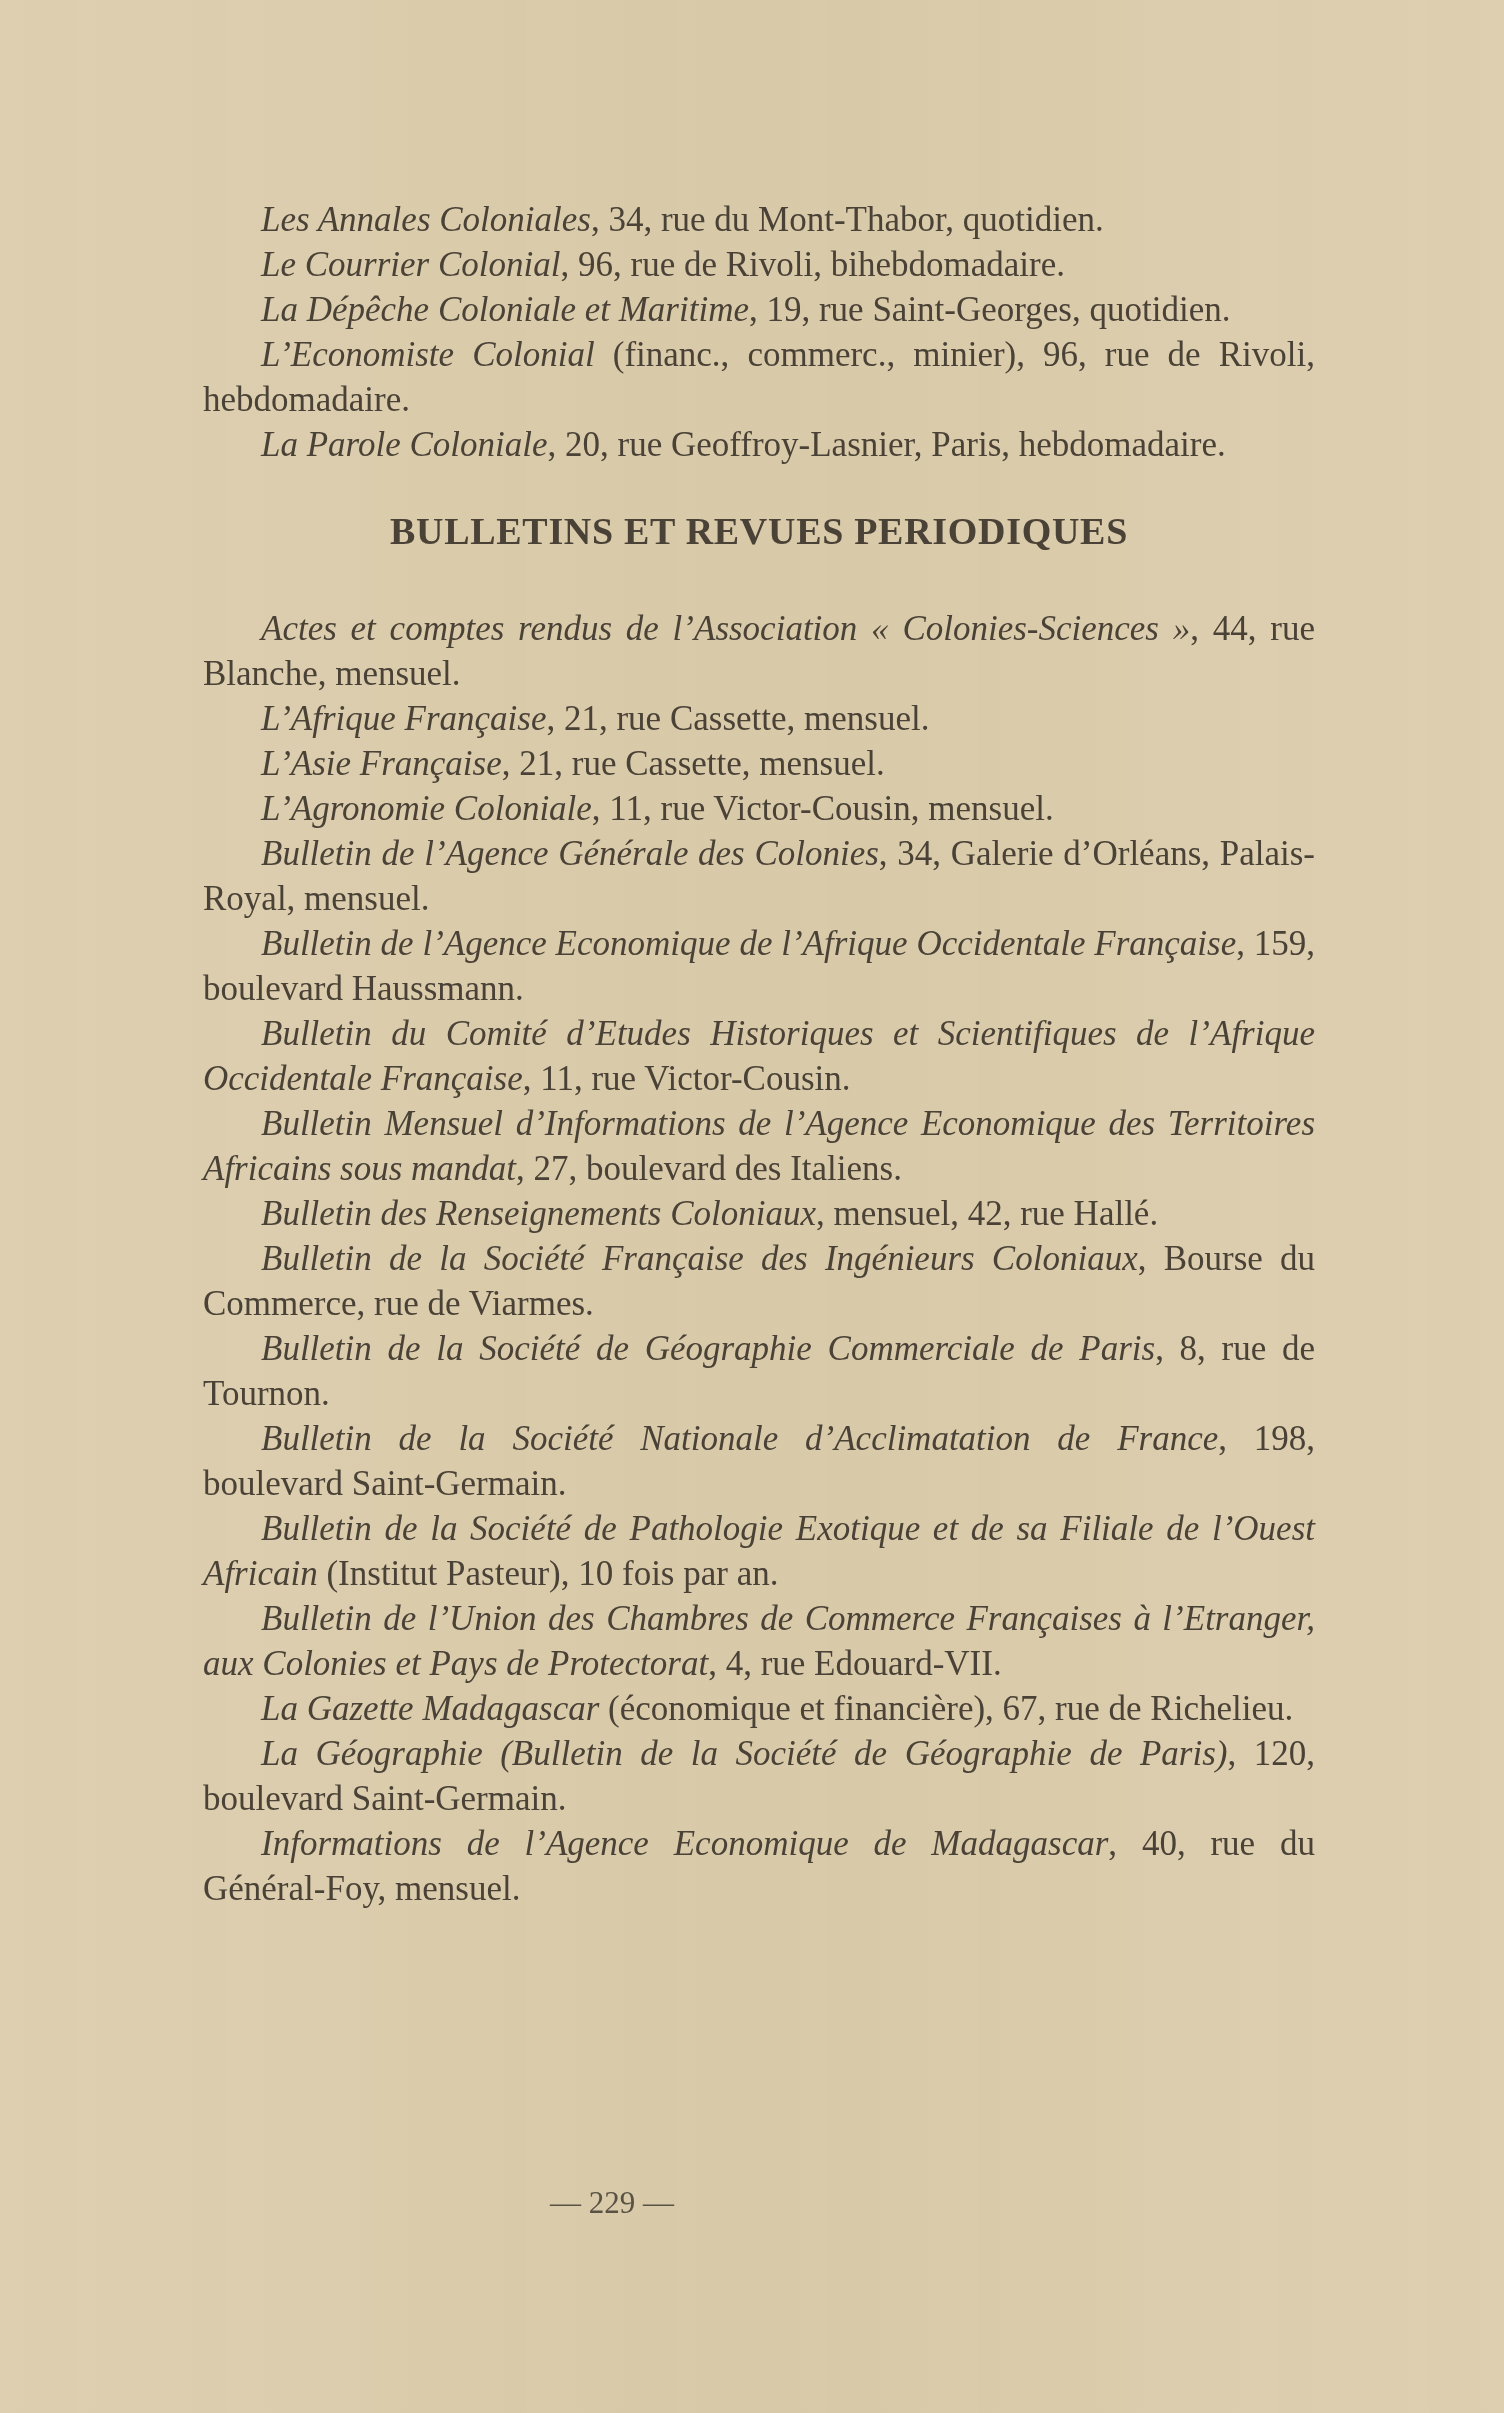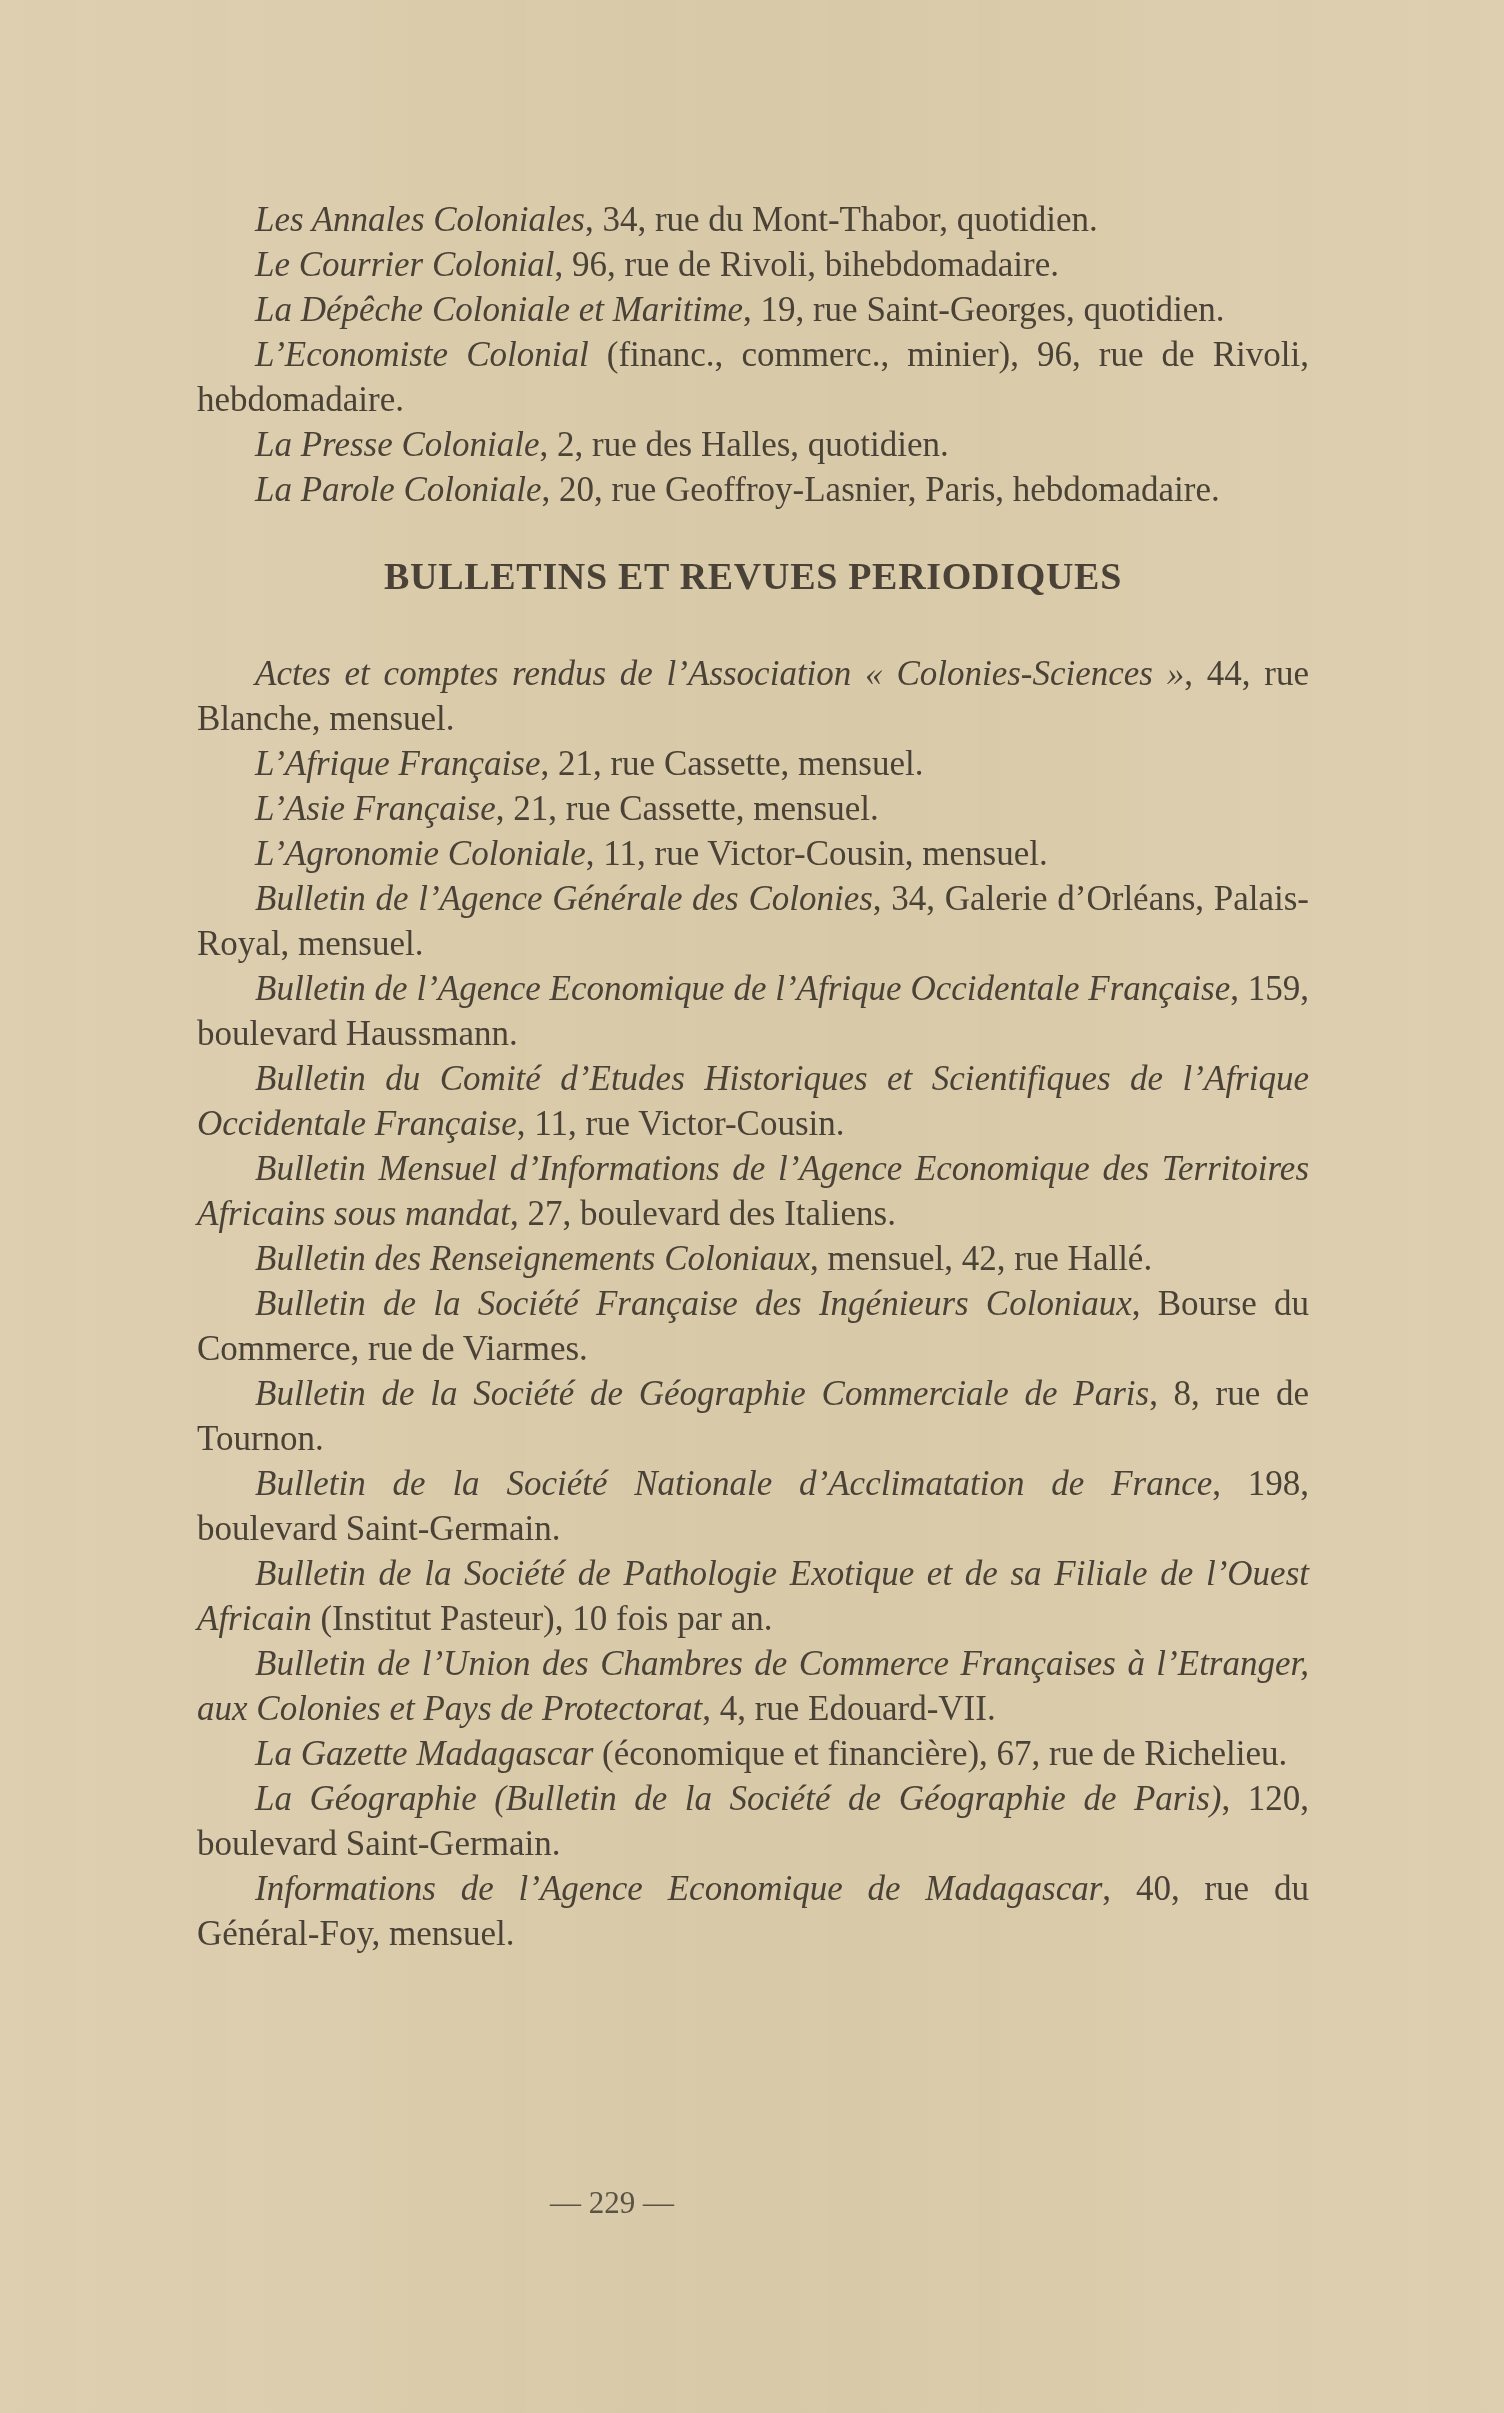--- a/index.html
+++ b/index.html
@@ -4,21 +4,21 @@
 <style>
   html, body { margin: 0; padding: 0; }
   body {
     width: 1505px; height: 2413px;
     background: #dccdac;
     background-image: linear-gradient(90deg, rgba(255,255,255,0.04) 0%, rgba(0,0,0,0.02) 50%, rgba(255,255,255,0.04) 100%);
     position: relative; overflow: hidden;
     font-family: "Liberation Serif", "DejaVu Serif", serif;
     color: #4a4236;
   }
-  .page { position: absolute; left: 197px; top: 197px; width: 1112px; }
+  .page { position: absolute; left: 203px; top: 197px; width: 1112px; }
   .entry {
     font-size: 35px; line-height: 45px;
     text-align: justify; text-indent: 58px;
     margin: 0;
   }
   .entry i { font-style: italic; }
   .heading {
     text-align: center; font-size: 38px; letter-spacing: 0.7px;
     margin: 42px 0 53px 0; font-weight: bold;
   }
@@ -29,21 +29,20 @@
 </style>
 </head>
 <body>
 
 <div class="page">
   <div id="list1">
       <p class="entry"><i>Les Annales Coloniales</i><span>, 34, rue du Mont-Thabor, quotidien.</span></p>
       <p class="entry"><i>Le Courrier Colonial</i><span>, 96, rue de Rivoli, bihebdomadaire.</span></p>
       <p class="entry"><i>La Dépêche Coloniale et Maritime</i><span>, 19, rue Saint-Georges, quotidien.</span></p>
       <p class="entry"><i>L’Economiste Colonial</i><span> (financ., commerc., minier), 96, rue de Rivoli, hebdomadaire.</span></p>
-      <p class="entry"><i>La Presse Coloniale</i><span>, 2, rue des Halles, quotidien.</span></p>
       <p class="entry"><i>La Parole Coloniale</i><span>, 20, rue Geoffroy-Lasnier, Paris, hebdomadaire.</span></p>
     </div>
   <h2 class="heading">BULLETINS ET REVUES PERIODIQUES</h2>
   <div id="list2">
       <p class="entry"><i>Actes et comptes rendus de l’Association « Colonies-Sciences »</i><span>, 44, rue Blanche, mensuel.</span></p>
       <p class="entry"><i>L’Afrique Française</i><span>, 21, rue Cassette, mensuel.</span></p>
       <p class="entry"><i>L’Asie Française</i><span>, 21, rue Cassette, mensuel.</span></p>
       <p class="entry"><i>L’Agronomie Coloniale</i><span>, 11, rue Victor-Cousin, mensuel.</span></p>
       <p class="entry"><i>Bulletin de l’Agence Générale des Colonies</i><span>, 34, Galerie d’Orléans, Palais-Royal, mensuel.</span></p>
       <p class="entry"><i>Bulletin de l’Agence Economique de l’Afrique Occidentale Française</i><span>, 159, boulevard Haussmann.</span></p>

